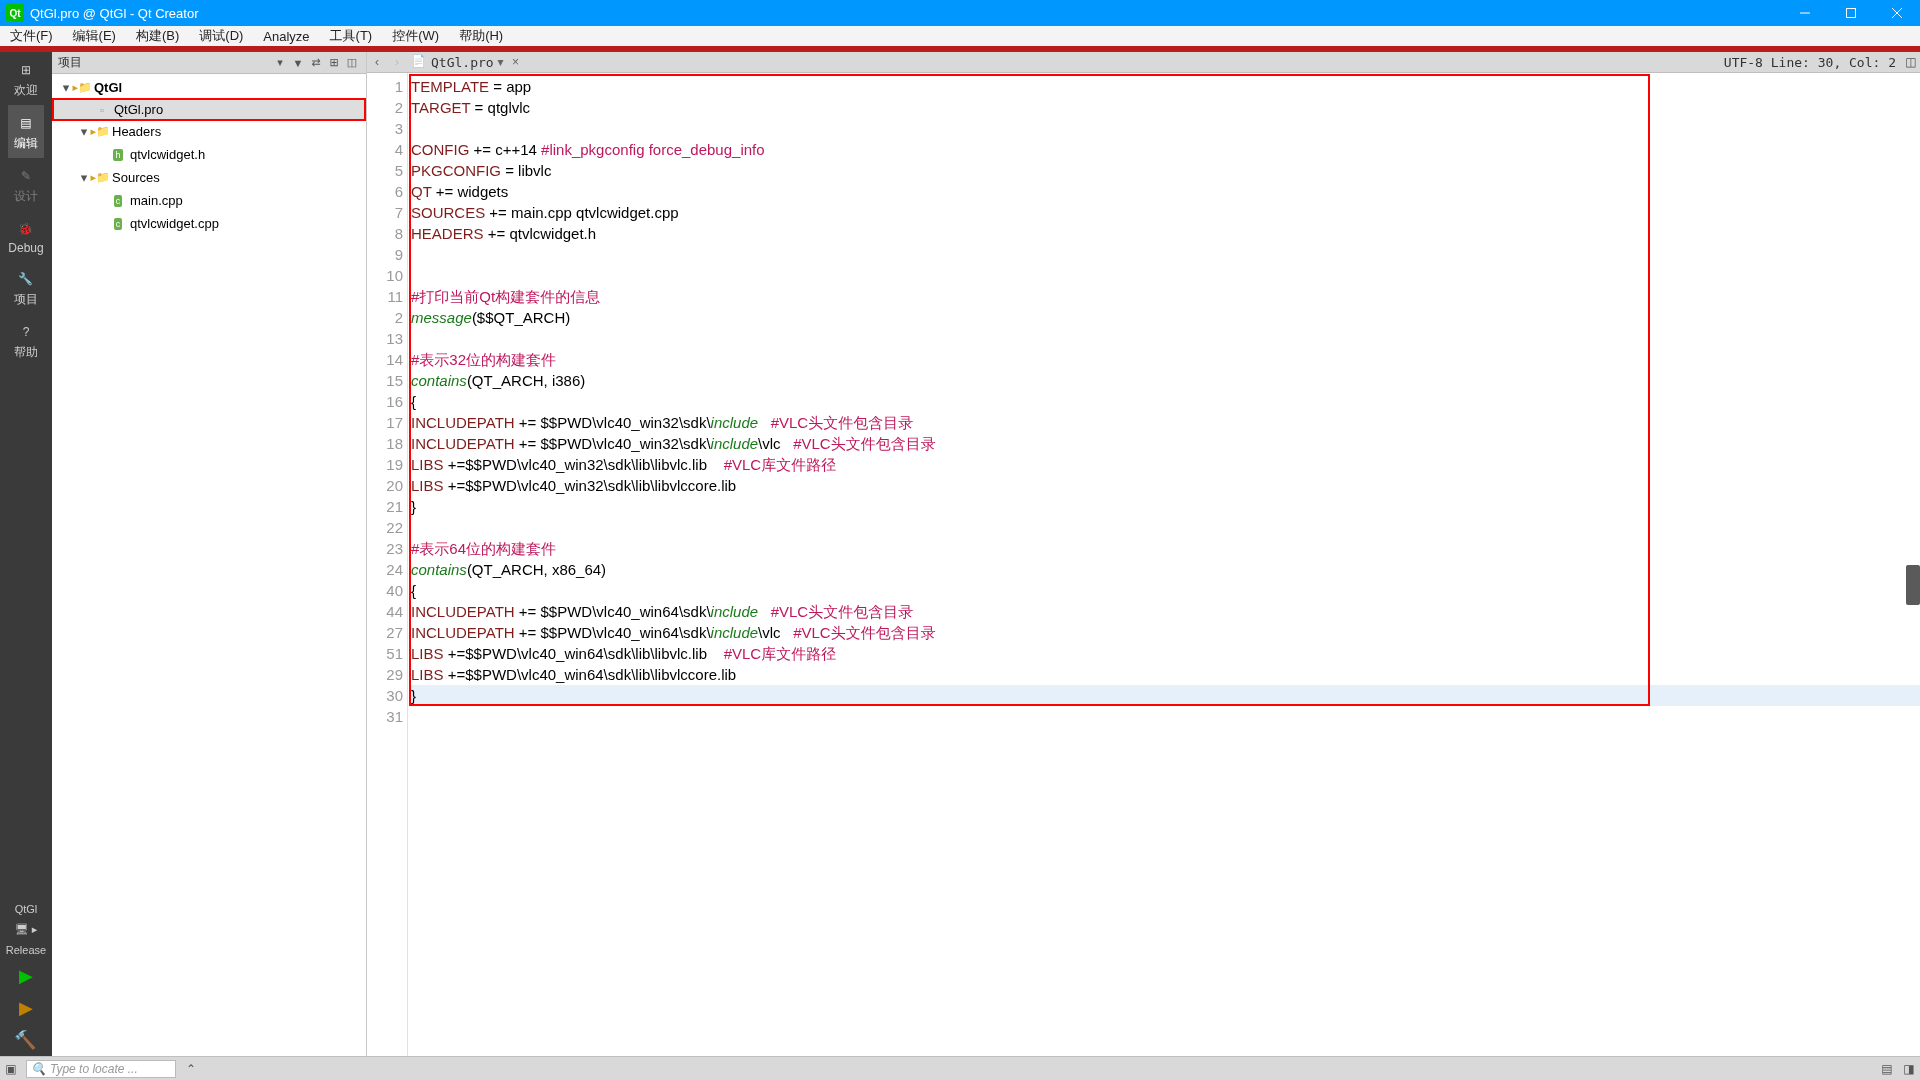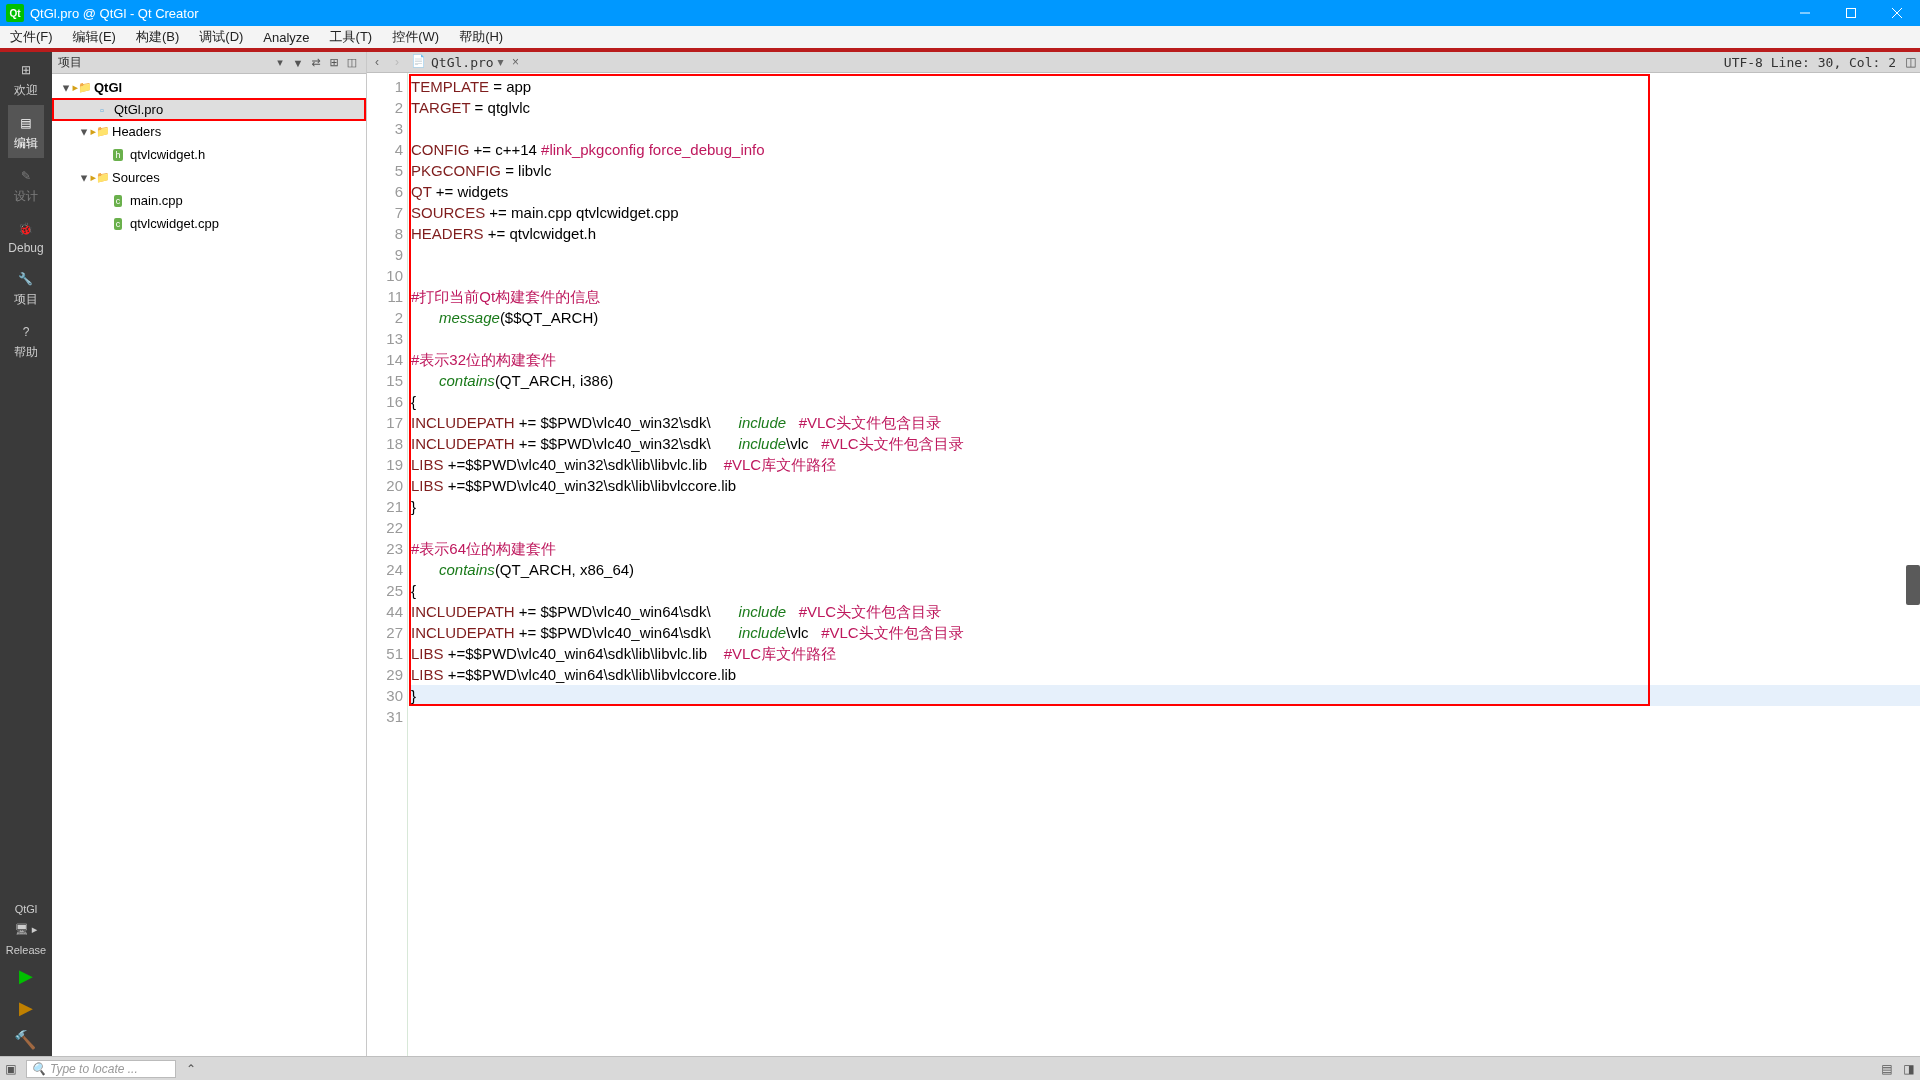--- a/index.html
+++ b/index.html
@@ -7,21 +7,21 @@
 
 
 .titlebar { height:26px; background:#0098ff; color:#fff; display:flex; align-items:center; font-size:13px; }
 .titlebar .app-icon { width:18px; height:18px; background:#00c000; margin:0 6px; border-radius:2px; display:flex; align-items:center; justify-content:center; font-size:10px; color:#fff; font-weight:bold; }
 .titlebar .title { flex:0 0 auto; }
 .titlebar .spacer { flex:1; }
 .titlebar .winbtn { width:46px; height:26px; display:flex; align-items:center; justify-content:center; cursor:pointer; }
 .titlebar .winbtn svg { width:12px; height:12px; stroke:#fff; stroke-width:1; fill:none; }
 
 
-.menubar { height:26px; background:#f4f4f4; border-bottom:4px solid #b91c1c; display:flex; align-items:center; font-size:13px; color:#222; }
+.menubar { height:26px; background:#f4f4f4; border-bottom:6px solid #b91c1c; display:flex; align-items:center; font-size:13px; color:#222; }
 .menubar .menuitem { padding:0 10px; height:100%; display:flex; align-items:center; cursor:pointer; }
 
 
 .mainrow { flex:1; display:flex; min-height:0; }
 
 
 .modebar { width:52px; background:#3a3a3a; color:#ccc; display:flex; flex-direction:column; align-items:center; font-size:12px; }
 .modebar .modebtn { width:100%; padding:8px 0 6px; display:flex; flex-direction:column; align-items:center; gap:2px; cursor:pointer; }
 .modebar .modebtn.active { background:#555; color:#fff; }
 .modebar .modebtn .mico { width:20px; height:20px; display:flex; align-items:center; justify-content:center; }
@@ -55,21 +55,21 @@
 .doctoolbar .sideico { width:18px; text-align:center; cursor:pointer; color:#555; }
 
 .codewrap { flex:1; display:flex; position:relative; font-family:"Consolas","Courier New",monospace; font-size:15px; line-height:21px; overflow:auto; }
 .gutter { width:40px; text-align:right; color:#9a9a9a; padding:3px 4px 0 0; user-select:none; background:#fff; }
 .gutter .gl { height:21px; }
 .codelines { flex:1; padding:3px 0 0 3px; white-space:pre; position:relative; border-left:1px solid #d8e8d8; }
 .codelines .cl { height:21px; }
 .codelines .cl.curline { background:#e6f0fb; }
 .tok-kw { color:#7f1d1d; }
 .tok-cmt { color:#be185d; }
-.tok-fn { color:#1a7a1a; font-style:italic;padding-left:28px; }
+.tok-fn { color:#1a7a1a; font-style:italic; }
 .tok-plain { color:#000; }
 .code-redbox { position:absolute; left:42px; top:3px; right:0; border:2px solid red; pointer-events:none; }
 .minimap { position:absolute; right:0; top:50%; width:14px; height:40px; background:#5a5a5a; border-radius:2px; }
 
 
 .bottombar { height:24px; background:#d9d9d9; border-top:1px solid #bfbfbf; display:flex; align-items:center; font-size:12px; color:#333; }
 .bottombar .bico { width:22px; text-align:center; color:#555; }
 .bottombar .search { flex:0 0 150px; height:18px; margin:0 4px; border:1px solid #bbb; background:#fff; display:flex; align-items:center; padding:0 4px; color:#999; font-style:italic; }
 .bottombar .outtab { padding:0 8px; cursor:pointer; }
 .bottombar .bspacer { flex:1; }
@@ -250,21 +250,21 @@
           <div class="gl">15</div>
           <div class="gl">16</div>
           <div class="gl">17</div>
           <div class="gl">18</div>
           <div class="gl">19</div>
           <div class="gl">20</div>
           <div class="gl">21</div>
           <div class="gl">22</div>
           <div class="gl">23</div>
           <div class="gl">24</div>
-          <div class="gl">25</div>
+          <div class="gl">40</div>
           <div class="gl">44</div>
           <div class="gl">27</div>
           <div class="gl">51</div>
           <div class="gl">29</div>
           <div class="gl">30</div>
           <div class="gl">31</div>
         </div>
       <div class="codelines" id="codelines"><div class="cl"><span class="tok-kw">TEMPLATE</span><span class="tok-plain"> = app</span></div><div class="cl"><span class="tok-kw">TARGET</span><span class="tok-plain"> = qtglvlc</span></div><div class="cl">&nbsp;</div><div class="cl"><span class="tok-kw">CONFIG</span><span class="tok-plain"> += c++14 </span><span class="tok-cmt">#link_pkgconfig force_debug_info</span></div><div class="cl"><span class="tok-kw">PKGCONFIG</span><span class="tok-plain"> = libvlc</span></div><div class="cl"><span class="tok-kw">QT</span><span class="tok-plain"> += widgets</span></div><div class="cl"><span class="tok-kw">SOURCES</span><span class="tok-plain"> += main.cpp qtvlcwidget.cpp</span></div><div class="cl"><span class="tok-kw">HEADERS</span><span class="tok-plain"> += qtvlcwidget.h</span></div><div class="cl">&nbsp;</div><div class="cl">&nbsp;</div><div class="cl"><span class="tok-cmt">#打印当前Qt构建套件的信息</span></div><div class="cl"><span class="tok-fn">message</span><span class="tok-plain">($$QT_ARCH)</span></div><div class="cl">&nbsp;</div><div class="cl"><span class="tok-cmt">#表示32位的构建套件</span></div><div class="cl"><span class="tok-fn">contains</span><span class="tok-plain">(QT_ARCH, i386)</span></div><div class="cl"><span class="tok-plain">{</span></div><div class="cl"><span class="tok-kw">INCLUDEPATH</span><span class="tok-plain"> += $$PWD\vlc40_win32\sdk\</span><span class="tok-fn">include</span><span class="tok-plain">   </span><span class="tok-cmt">#VLC头文件包含目录</span></div><div class="cl"><span class="tok-kw">INCLUDEPATH</span><span class="tok-plain"> += $$PWD\vlc40_win32\sdk\</span><span class="tok-fn">include</span><span class="tok-plain">\vlc   </span><span class="tok-cmt">#VLC头文件包含目录</span></div><div class="cl"><span class="tok-kw">LIBS</span><span class="tok-plain"> +=$$PWD\vlc40_win32\sdk\lib\libvlc.lib    </span><span class="tok-cmt">#VLC库文件路径</span></div><div class="cl"><span class="tok-kw">LIBS</span><span class="tok-plain"> +=$$PWD\vlc40_win32\sdk\lib\libvlccore.lib</span></div><div class="cl"><span class="tok-plain">}</span></div><div class="cl">&nbsp;</div><div class="cl"><span class="tok-cmt">#表示64位的构建套件</span></div><div class="cl"><span class="tok-fn">contains</span><span class="tok-plain">(QT_ARCH, x86_64)</span></div><div class="cl"><span class="tok-plain">{</span></div><div class="cl"><span class="tok-kw">INCLUDEPATH</span><span class="tok-plain"> += $$PWD\vlc40_win64\sdk\</span><span class="tok-fn">include</span><span class="tok-plain">   </span><span class="tok-cmt">#VLC头文件包含目录</span></div><div class="cl"><span class="tok-kw">INCLUDEPATH</span><span class="tok-plain"> += $$PWD\vlc40_win64\sdk\</span><span class="tok-fn">include</span><span class="tok-plain">\vlc   </span><span class="tok-cmt">#VLC头文件包含目录</span></div><div class="cl"><span class="tok-kw">LIBS</span><span class="tok-plain"> +=$$PWD\vlc40_win64\sdk\lib\libvlc.lib    </span><span class="tok-cmt">#VLC库文件路径</span></div><div class="cl"><span class="tok-kw">LIBS</span><span class="tok-plain"> +=$$PWD\vlc40_win64\sdk\lib\libvlccore.lib</span></div><div class="cl curline"><span class="tok-plain">}</span></div><div class="cl">&nbsp;</div></div>
       <div class="code-redbox" id="coderedbox" style="top: 1px; height: 632px; right: 270px;"></div>
       <div class="minimap"></div>

